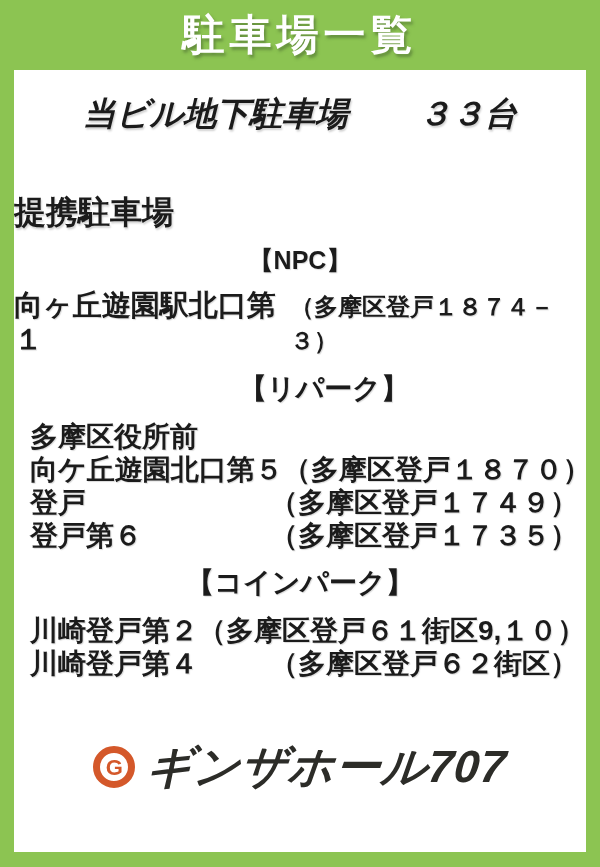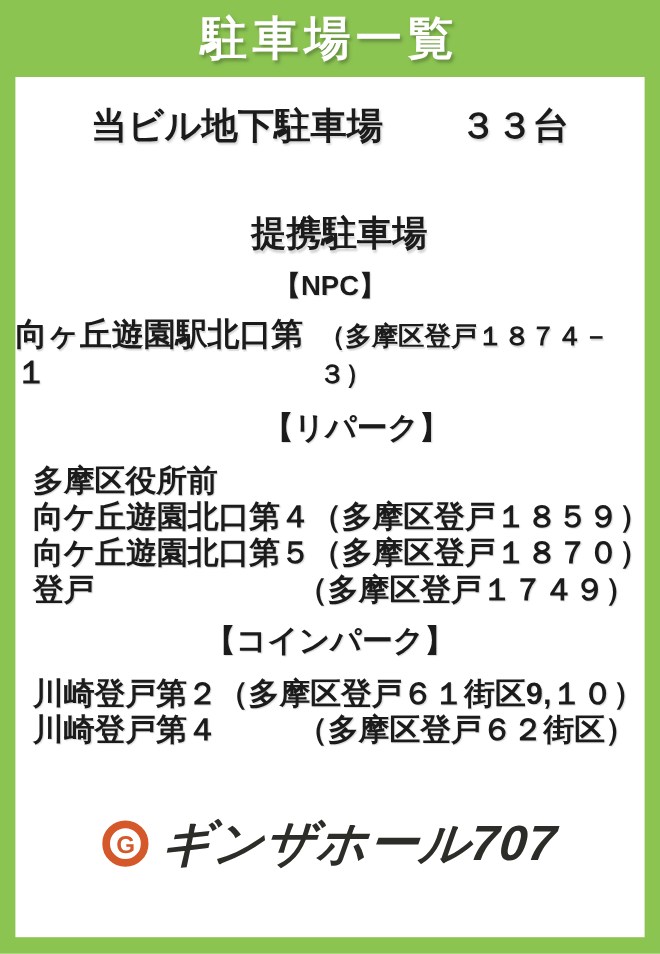--- a/index.html
+++ b/index.html
@@ -48,25 +48,26 @@
   }
 
   .building-line {
     margin-top: 24px;
     display: flex;
     justify-content: center;
     gap: 70px;
     font-size: 33px;
     line-height: 40px;
     text-shadow: 1px 2px 2px rgba(0,0,0,0.18);
+    font-style: italic;
   }
 
   .partner-heading {
-    margin: 58px 0 0 17px;
-    text-align: center;
+    margin: 58px 0 0 0;
+    text-align: left;
     font-size: 32px;
     line-height: 40px;
     text-shadow: 1px 2px 2px rgba(0,0,0,0.18);
   }
 
   h3.sec-heading {
     margin: 13px;
     text-align: center;
     text-shadow: 1px 1px 1px rgba(0,0,0,0.15);
   }
@@ -157,30 +158,30 @@
         <span class="npc-address">（多摩区登戸１８７４－３）</span>
       </div>
     </section>
 
     <section>
       <h3 class="sec-heading repark-heading">【リパーク】</h3>
       <div class="row">
         <span>多摩区役所前</span>
       </div>
       <div class="row">
-        <span>向ケ丘遊園北口第４</span>
-        <span>（多摩区登戸１８５９）</span>
-      </div>
-      <div class="row">
         <span>向ケ丘遊園北口第５</span>
         <span>（多摩区登戸１８７０）</span>
       </div>
       <div class="row">
         <span>登戸</span>
         <span>（多摩区登戸１７４９）</span>
+      </div>
+      <div class="row">
+        <span>登戸第６</span>
+        <span>（多摩区登戸１７３５）</span>
       </div>
     </section>
 
     <section>
       <h3 class="sec-heading coin-heading">【コインパーク】</h3>
       <div class="row">
         <span>川崎登戸第２</span>
         <span>（多摩区登戸６１街区9,１０）</span>
       </div>
       <div class="row">

